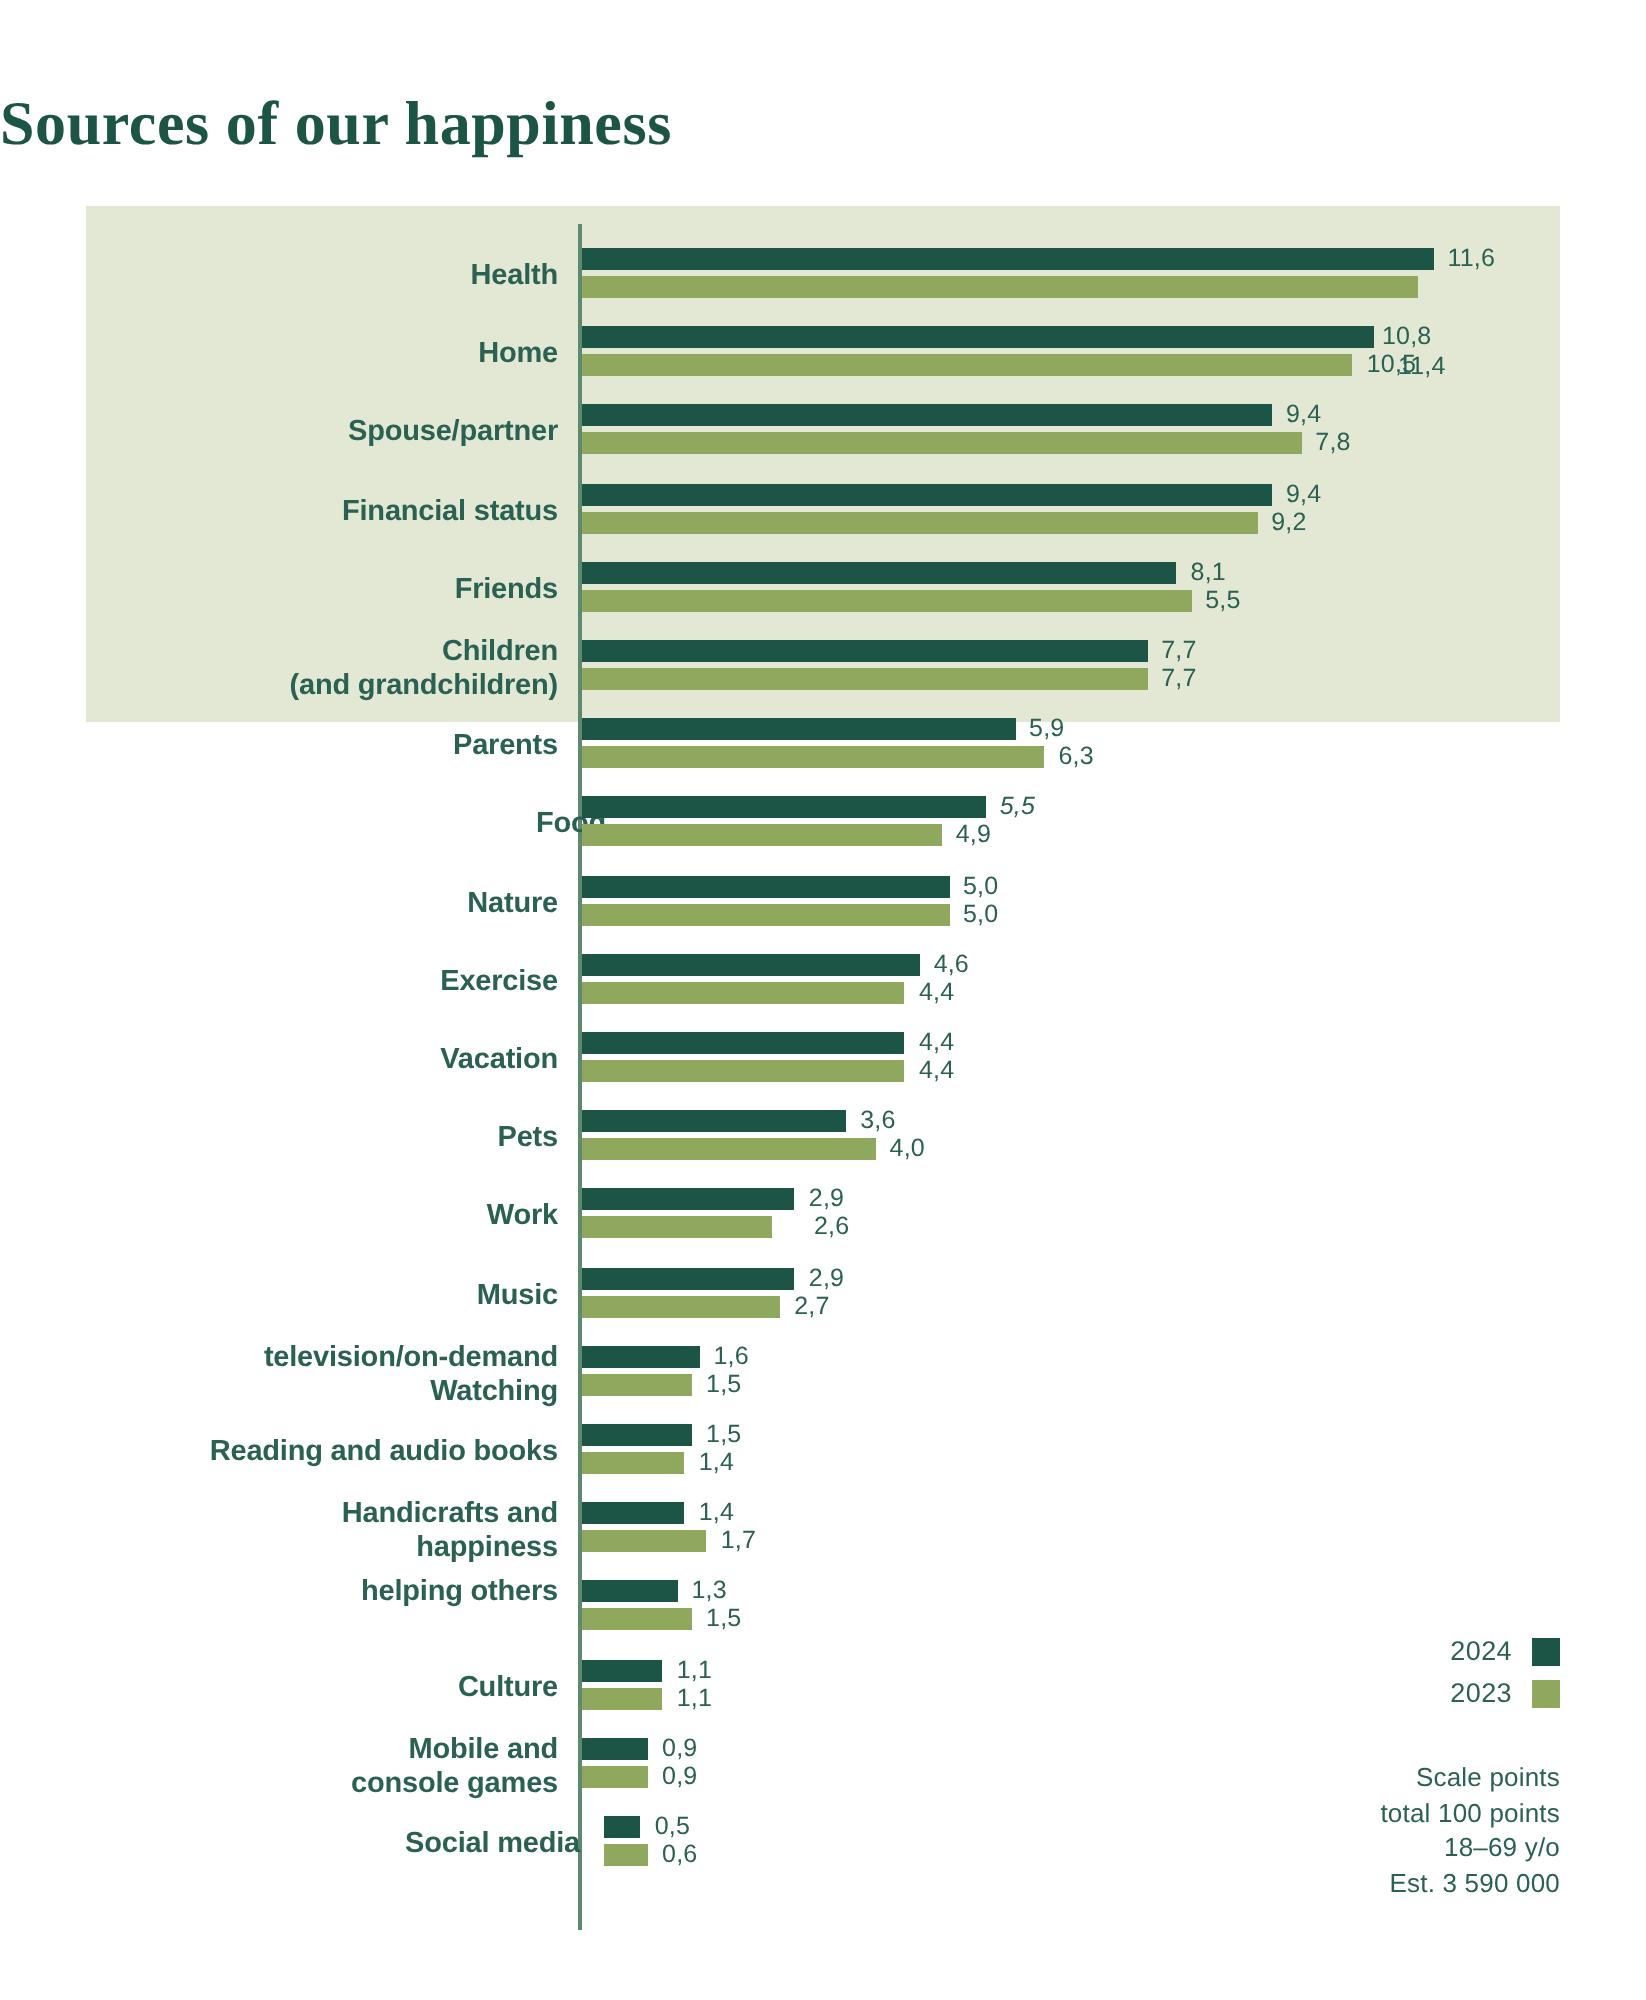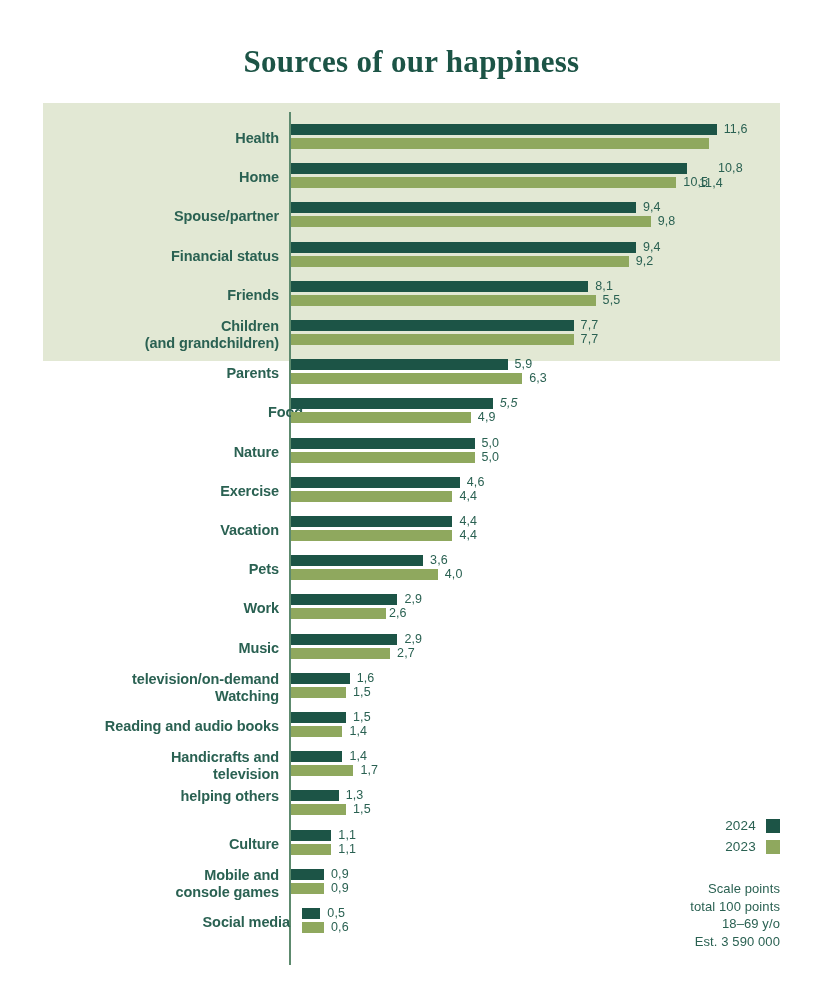--- a/index.html
+++ b/index.html
@@ -14,21 +14,21 @@
     overflow: hidden;
     position: relative;
   }
 
   
   #chart-title {
     position: absolute;
     top: 44px;
     left: 0;
     width: 823px;
-    text-align: center;
+    text-align: left;
     font-family: "Liberation Serif", serif;
     font-weight: bold;
     font-size: 31px;
     letter-spacing: 0.3px;
     color: #1c5446;
   }
 
   
   #highlight-panel {
     position: absolute;
@@ -162,33 +162,33 @@
         <div class="val y2023" style="left: 408px; margin-top: 40px;">11,4</div>
       </div>
     </div>
     <div class="bar-row" style="top: 161.2px;">
       <div class="cat-label one-line">
         <div>Home</div>
       </div>
       <div class="bars">
         <div class="bar y2024" style="width: 396.36px;"></div>
         <div class="bar y2023" style="width: 385.35px;"></div>
-        <div class="val y2024" style="left: 427px;">10,8</div>
+        <div class="val y2024" style="left: 400px;">10,8</div>
         <div class="val y2023" style="left: 392.35px;">10,5</div>
       </div>
     </div>
     <div class="bar-row" style="top: 200.4px;">
       <div class="cat-label one-line">
         <div>Spouse/partner</div>
       </div>
       <div class="bars">
         <div class="bar y2024" style="width: 344.98px;"></div>
         <div class="bar y2023" style="width: 359.66px;"></div>
         <div class="val y2024" style="left: 351.98px;">9,4</div>
-        <div class="val y2023" style="left: 366.66px;">9,8</div>
+        <div class="val y2023" style="left: 366.66px;">7,8</div>
       </div>
     </div>
     <div class="bar-row" style="top: 239.6px;">
       <div class="cat-label one-line">
         <div>Financial status</div>
       </div>
       <div class="bars">
         <div class="bar y2024" style="width: 344.98px;"></div>
         <div class="bar y2023" style="width: 337.64px;"></div>
         <div class="val y2024" style="left: 351.98px;">9,4</div>
@@ -285,21 +285,21 @@
       </div>
     </div>
     <div class="bar-row" style="top: 592.4px;">
       <div class="cat-label one-line">
         <div>Work</div>
       </div>
       <div class="bars">
         <div class="bar y2024" style="width: 106.43px;"></div>
         <div class="bar y2023" style="width: 95.42px;"></div>
         <div class="val y2024" style="left: 113.43px;">2,9</div>
-        <div class="val y2023" style="left: 98px;">2,6</div>
+        <div class="val y2023" style="left: 116px;">2,6</div>
       </div>
     </div>
     <div class="bar-row" style="top: 631.6px;">
       <div class="cat-label one-line">
         <div>Music</div>
       </div>
       <div class="bars">
         <div class="bar y2024" style="width: 106.43px;"></div>
         <div class="bar y2023" style="width: 99.09px;"></div>
         <div class="val y2024" style="left: 113.43px;">2,9</div>
@@ -325,21 +325,21 @@
       <div class="bars">
         <div class="bar y2024" style="width: 55.05px;"></div>
         <div class="bar y2023" style="width: 51.38px;"></div>
         <div class="val y2024" style="left: 62.05px;">1,5</div>
         <div class="val y2023" style="left: 58.38px;">1,4</div>
       </div>
     </div>
     <div class="bar-row" style="top: 749.2px;">
       <div class="cat-label two-line">
         <div>Handicrafts and</div>
-        <div>television</div>
+        <div>happiness</div>
       </div>
       <div class="bars">
         <div class="bar y2024" style="width: 51.38px;"></div>
         <div class="bar y2023" style="width: 62.39px;"></div>
         <div class="val y2024" style="left: 58.38px;">1,4</div>
         <div class="val y2023" style="left: 69.39px;">1,7</div>
       </div>
     </div>
     <div class="bar-row" style="top: 788.4px;">
       <div class="cat-label two-line">

